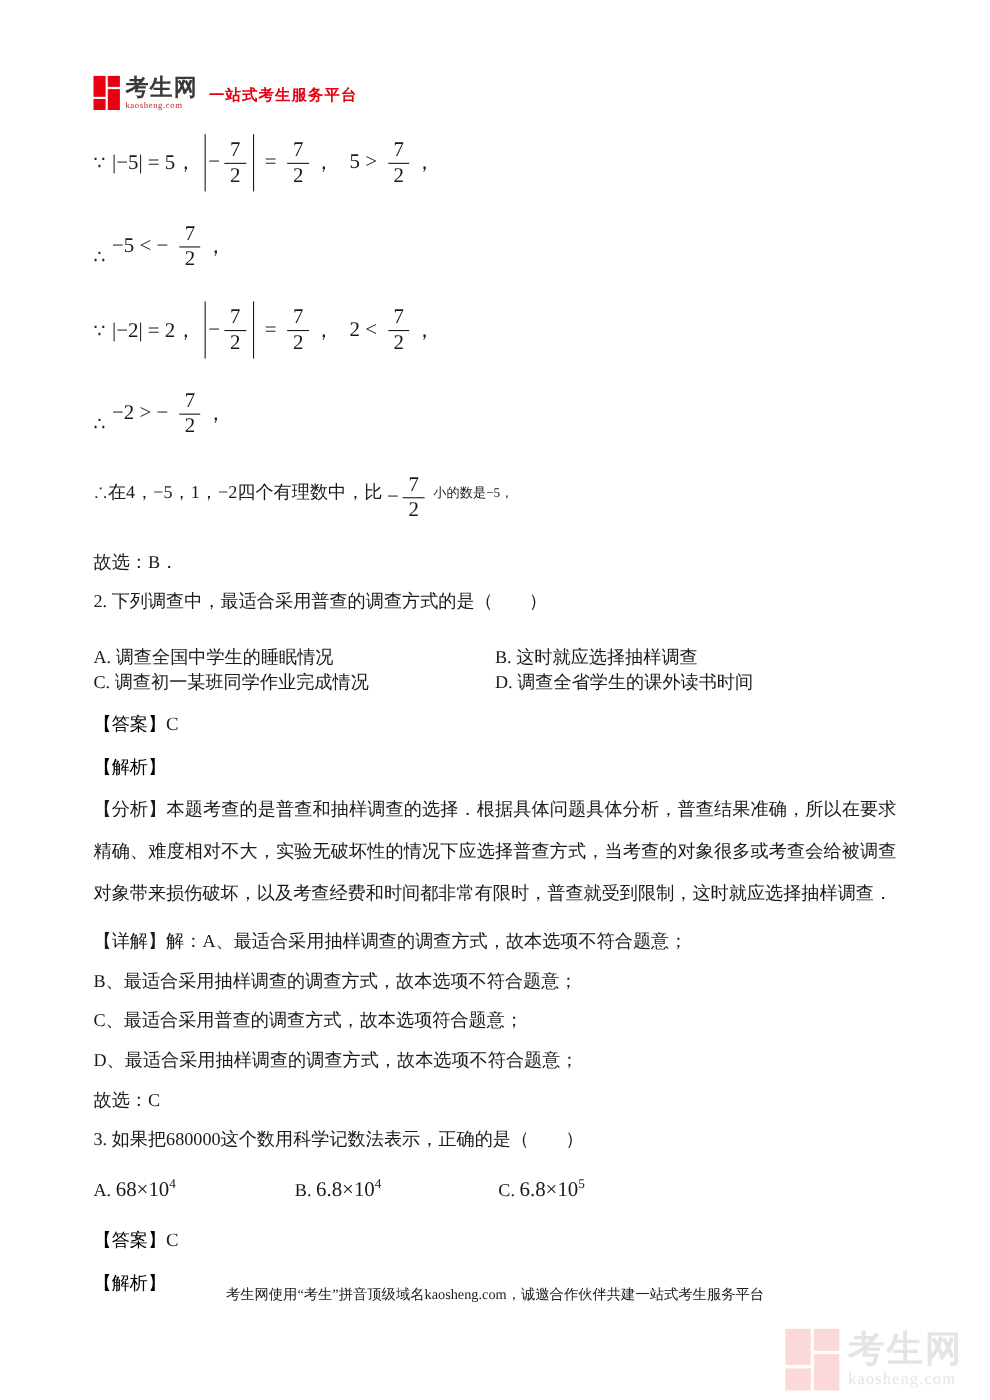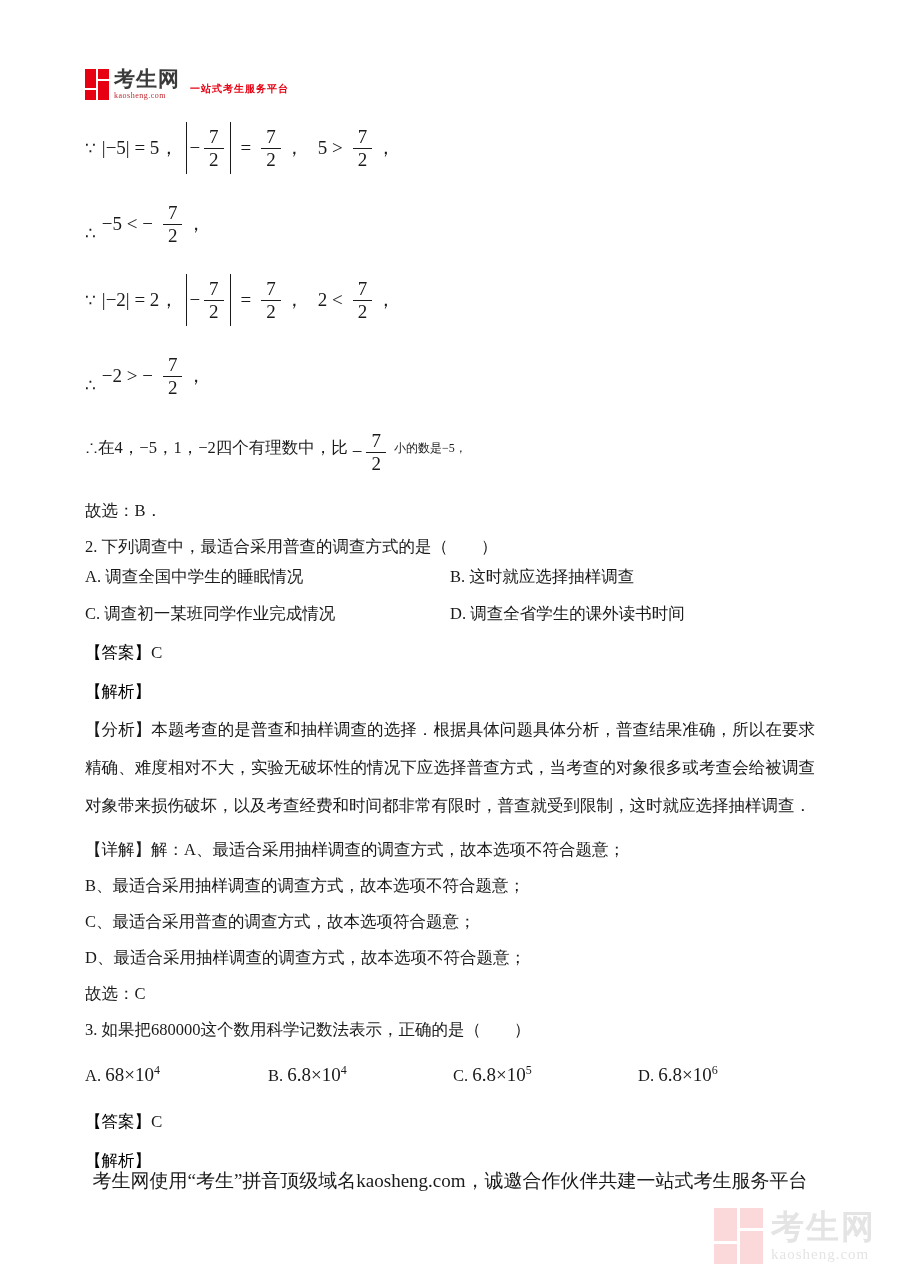--- a/index.html
+++ b/index.html
@@ -15,21 +15,21 @@
   
   .hdr { display:flex; align-items:flex-end; gap:10px; height:44px; }
   .logo { display:flex; align-items:center; gap:5px; }
   .mark { display:flex; gap:2px; }
   .mark .col { display:flex; flex-direction:column; gap:2px; }
   .mark .b { width:11px; background:#e60012; }
   .mark .tall { height:19px; } .mark .small { height:10px; }
   .lt-wrap { line-height:1; }
   .lt-name { font-size:21px; font-weight:bold; color:#3a3a3a; letter-spacing:1px; }
   .lt-dom { font-size:8px; color:#c1272d; margin-top:2px; letter-spacing:.5px; }
-  .tagline { color:#e60012; font-size:10px; font-weight:bold; padding-bottom:4px; letter-spacing:1px; }
+  .tagline { color:#e60012; font-size:14px; font-weight:bold; padding-bottom:4px; letter-spacing:1px; }
 
   
   .mathline { display:flex; align-items:center; height:56px; margin:20px 0;
               font-size:19px; }
   .mathline:first-of-type { margin-top:10px; }
   .mathline .tok { margin-right:6px; }
   .mathline .sym { font-size:17px; margin-right:6px; }
   .sym.bottom { align-self:flex-end; padding-bottom:8px; }
   .frac { display:inline-flex; flex-direction:column; align-items:center;
           text-align:center; margin:0 4px; line-height:1.15; }
@@ -39,37 +39,37 @@
             height:52px; margin:0 2px; }
   .raised { display:inline-flex; align-items:center; vertical-align:bottom;
             margin:0 4px; }
   .line5 { align-items:center; }
   .line5 .plain { padding-bottom:8px; }
 
   
   p { margin:0; line-height:22px; }
   .sp { margin-top:4px; }
   .q-title { margin-top:14px; }
-  .opt-grid2 { display:grid; grid-template-columns:365px 1fr; row-gap:15px;
-               margin-top:8px; }
+  .opt-grid2 { display:grid; grid-template-columns:365px 1fr; 
+               margin-top:29px; }
   .blue { color:#000000; }
   .ans-line { margin-top:17px; }
   .ans-letter { font-size:17px; }
   .analysis { margin-top:8px; line-height:38px; text-align:justify; }
   .detail-line { margin-top:14px; }
 
   
   .opt-grid4 { display:grid; grid-template-columns:183px 185px 185px 1fr;
                margin-top:18px; align-items:baseline; }
   .sci { font-size:19px; }
   .sci sup { font-size:12px; }
 
   
   .footer { position:absolute; left:0; top:1168px; width:100%;
-            text-align:center; font-size:19px; color:#1a1a1a; }
+            text-align:center; font-size:13px; color:#1a1a1a; }
   .watermark { position:absolute; right:24px; top:1208px;
                display:flex; align-items:center; gap:8px; }
   .wm-mark { display:flex; gap:3px; }
   .wm-mark .col { display:flex; flex-direction:column; gap:3px; }
   .wm-mark .b { width:23px; background:#fbd9da; }
   .wm-mark .tall { height:33px; } .wm-mark .small { height:20px; }
   .wm-text { line-height:1; }
   .wm-name { font-size:33px; font-weight:bold; color:#e4e4e4; letter-spacing:2px; }
   .wm-dom { font-size:15px; color:#e4e4e4; margin-top:3px; letter-spacing:1px; }
 </style>
@@ -194,21 +194,20 @@
   <p class="detail-line">B、最适合采用抽样调查的调查方式，故本选项不符合题意；</p>
   <p class="detail-line">C、最适合采用普查的调查方式，故本选项符合题意；</p>
   <p class="detail-line">D、最适合采用抽样调查的调查方式，故本选项不符合题意；</p>
   <p class="detail-line">故选：C</p>
 
   <p class="q-title">3. 如果把680000这个数用科学记数法表示，正确的是（　　）</p>
   <div class="opt-grid4">
     <p><span>A.</span> <span class="sci"><span>68×10</span><sup>4</sup></span></p>
     <p><span>B.</span> <span class="sci"><span>6.8×10</span><sup>4</sup></span></p>
     <p><span>C.</span> <span class="sci"><span>6.8×10</span><sup>5</sup></span></p>
-    <p><span>D.</span> <span class="sci"><span>6.8×10</span><sup>6</sup></span></p>
   </div>
   <p class="ans-line" style="margin-top:24px"><span class="blue">【答案】</span><span class="ans-letter">C</span></p>
   <p class="ans-line blue">【解析】</p>
 
 </div>
 
 <div class="footer">
   <span>考生网使用“考生”拼音顶级域名kaosheng.com，诚邀合作伙伴共建一站式考生服务平台</span>
 </div>
 

